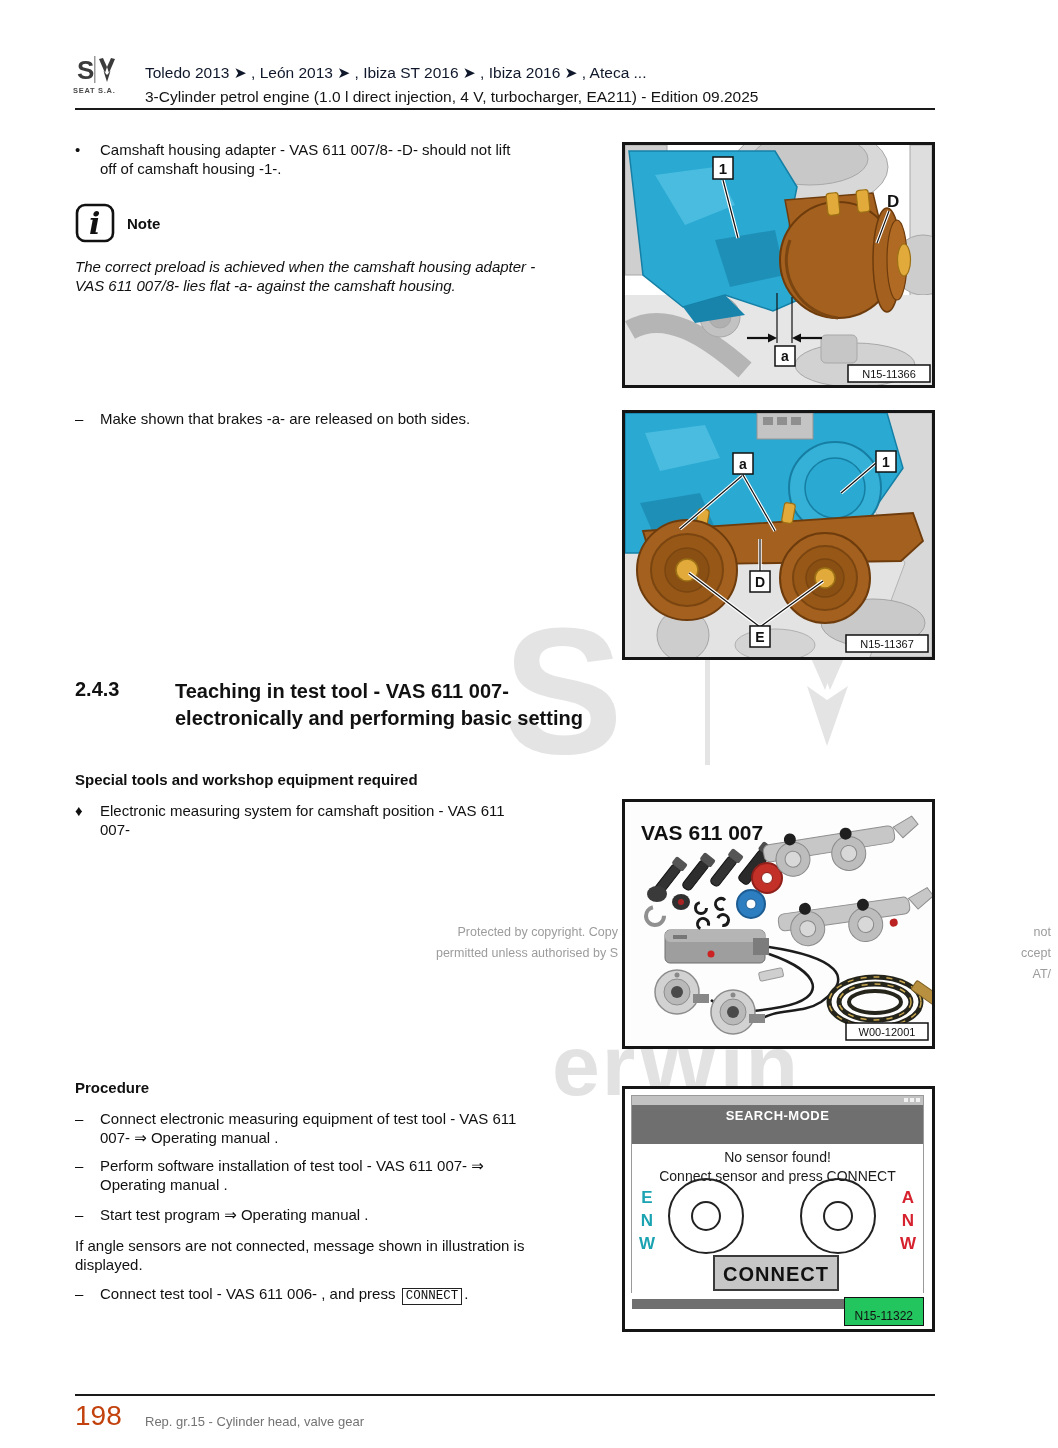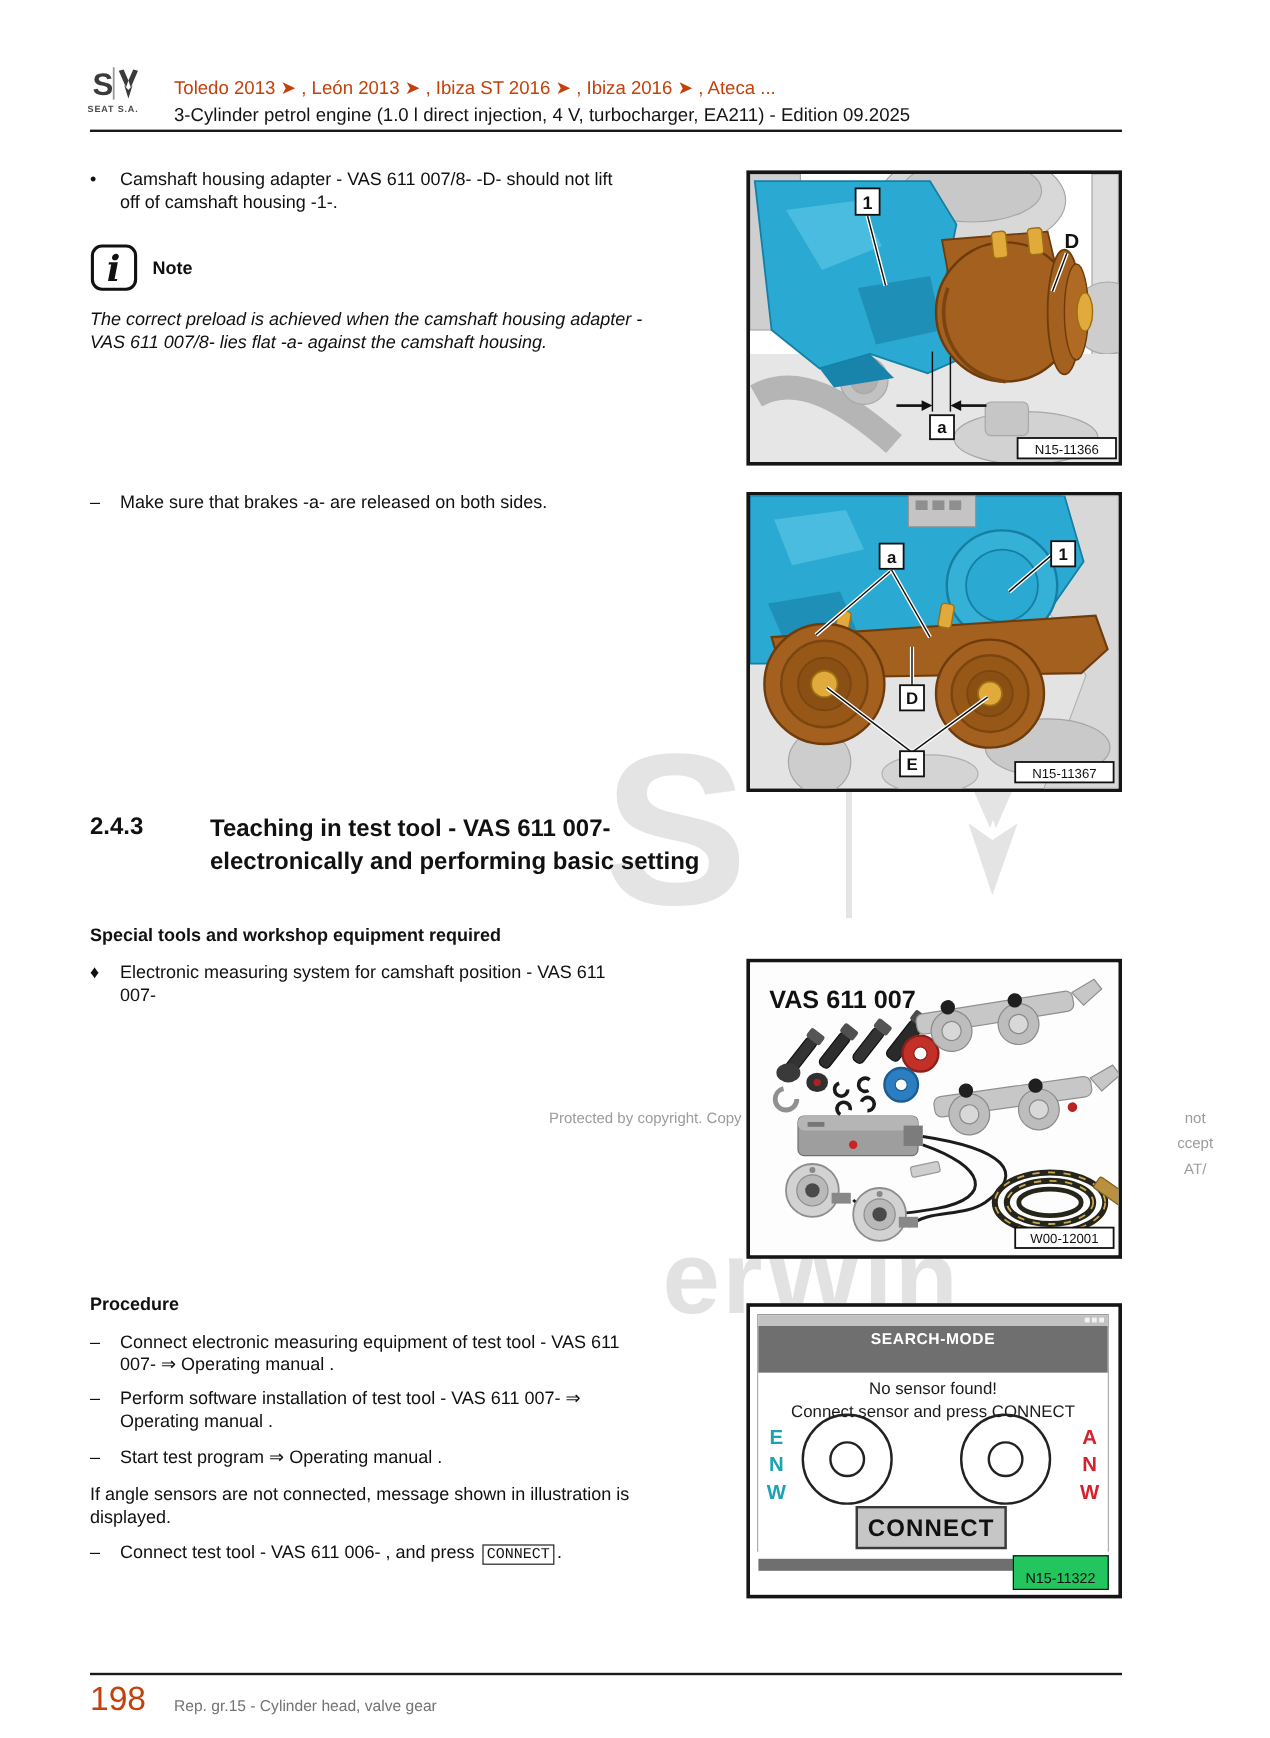--- a/index.html
+++ b/index.html
@@ -3,21 +3,21 @@
 <meta charset="utf-8">
 <style>
   html,body{margin:0;padding:0;background:#fff;}
   .page{position:relative;width:1058px;height:1448px;background:#fff;overflow:hidden;
         font-family:"Liberation Sans",sans-serif;color:#111;}
   .abs{position:absolute;}
   .z1{z-index:1;} .z2{z-index:2;} .z3{z-index:3;}
 
   
   .brand-caption{left:73px;top:86px;font-size:7.5px;font-weight:bold;letter-spacing:.7px;color:#4a4a4a;}
-  .hdr-line1{left:145px;top:64px;font-size:15.5px;color:#c2410c;}
+  .hdr-line1{left:145px;top:64px;font-size:15.5px;color:#0f172a;}
   .hdr-line2{left:145px;top:88px;font-size:15.5px;color:#141414;}
   .rule{left:75px;width:860px;height:2px;background:#1a1a1a;}
 
   
   .txt{font-size:15px;line-height:19px;color:#101010;}
   .flexrow{display:flex;}
   .marker{width:25px;flex:none;}
   .b{font-weight:bold;}
   .it{font-style:italic;}
   .sec-num{left:75px;top:678px;font-size:20px;font-weight:bold;}
@@ -53,21 +53,21 @@
                border:2px solid #3a3a3a;font-weight:bold;font-size:20px;letter-spacing:1px;color:#111;
                text-align:center;line-height:34px;box-sizing:border-box;}
   .bottom-bar{height:10px;background:#6f6f6f;margin-top:4px;}
   .fig-id-row{position:absolute;right:8px;bottom:5px;}
   .fig-id{border:1.5px solid #111;background:#22c55e;font-size:12px;padding:11px 10px 2px 10px;color:#111;}
 
   
   .erwin{left:552px;top:1016px;font-size:86px;font-weight:bold;color:#e2e2e2;letter-spacing:2px;}
   .copy{font-size:12.5px;line-height:21px;color:#9c9c9c;}
   .copy-left{left:75px;top:922px;width:543px;text-align:right;}
-  .copy-right{left:941px;top:922px;width:110px;text-align:center;}
+  .copy-right{left:941px;top:922px;width:110px;text-align:right;}
 
   
   .page-num{left:75px;top:1400px;font-size:28px;color:#c2410c;}
   .footer-text{left:145px;top:1414px;font-size:13px;color:#737373;}
 </style>
 </head>
 <body>
 
 <div class="page">
 
@@ -90,20 +90,21 @@
     <rect x="210" y="57" width="5" height="110" fill="#e4e4e4"></rect>
     <g fill="#e4e4e4">
       <path d="M295,12 L330,92 L341,62 L316,4 Z"></path>
       <path d="M370,12 L335,92 L324,62 L349,4 Z"></path>
       <path d="M312,88 L332,148 L353,88 L332,102 Z"></path>
     </g>
   </svg>
   <div class="abs z1 erwin">erWin</div>
   <div class="abs z1 copy copy-left">
     <div>Protected by copyright. Copy</div>
+    <div>permitted unless authorised by S</div>
   </div>
   <div class="abs z1 copy copy-right">
     <div>not</div>
     <div>ccept</div>
     <div>AT/</div>
   </div>
 
   <div class="abs z3 txt flexrow" style="left:75px;top:140px;width:480px">
     <div class="marker">•</div>
     <div style="width:430px">Camshaft housing adapter - VAS 611 007/8- -D- should not lift off of camshaft housing -1-.</div>
@@ -114,21 +115,21 @@
       <rect x="2" y="2" width="36" height="36" rx="8" fill="#fff" stroke="#111" stroke-width="2.6"></rect>
       <text x="14" y="31" font-size="30" font-style="italic" font-weight="bold" font-family="DejaVu Serif, serif" fill="#111">i</text>
     </svg>
   </div>
   <div class="abs z3 txt b" style="left:127px;top:214px">Note</div>
 
   <div class="abs z3 txt it" style="left:75px;top:257px;width:470px">The correct preload is achieved when the camshaft housing adapter - VAS 611 007/8- lies flat -a- against the camshaft housing.</div>
 
   <div class="abs z3 txt flexrow" style="left:75px;top:409px;width:530px">
     <div class="marker">–</div>
-    <div style="width:500px">Make sure that brakes -a- are released on both sides.</div>
+    <div style="width:500px">Make shown that brakes -a- are released on both sides.</div>
   </div>
 
   <div class="abs z3 sec-num">2.4.3</div>
   <div class="abs z3 sec-title">Teaching in test tool - VAS 611 007- electronically and performing basic setting</div>
 
   <div class="abs z3 txt b" style="left:75px;top:770px">Special tools and workshop equipment required</div>
 
   <div class="abs z3 txt flexrow" style="left:75px;top:801px;width:470px">
     <div class="marker">♦</div>
     <div style="width:420px">Electronic measuring system for camshaft position - VAS 611 007-</div>

